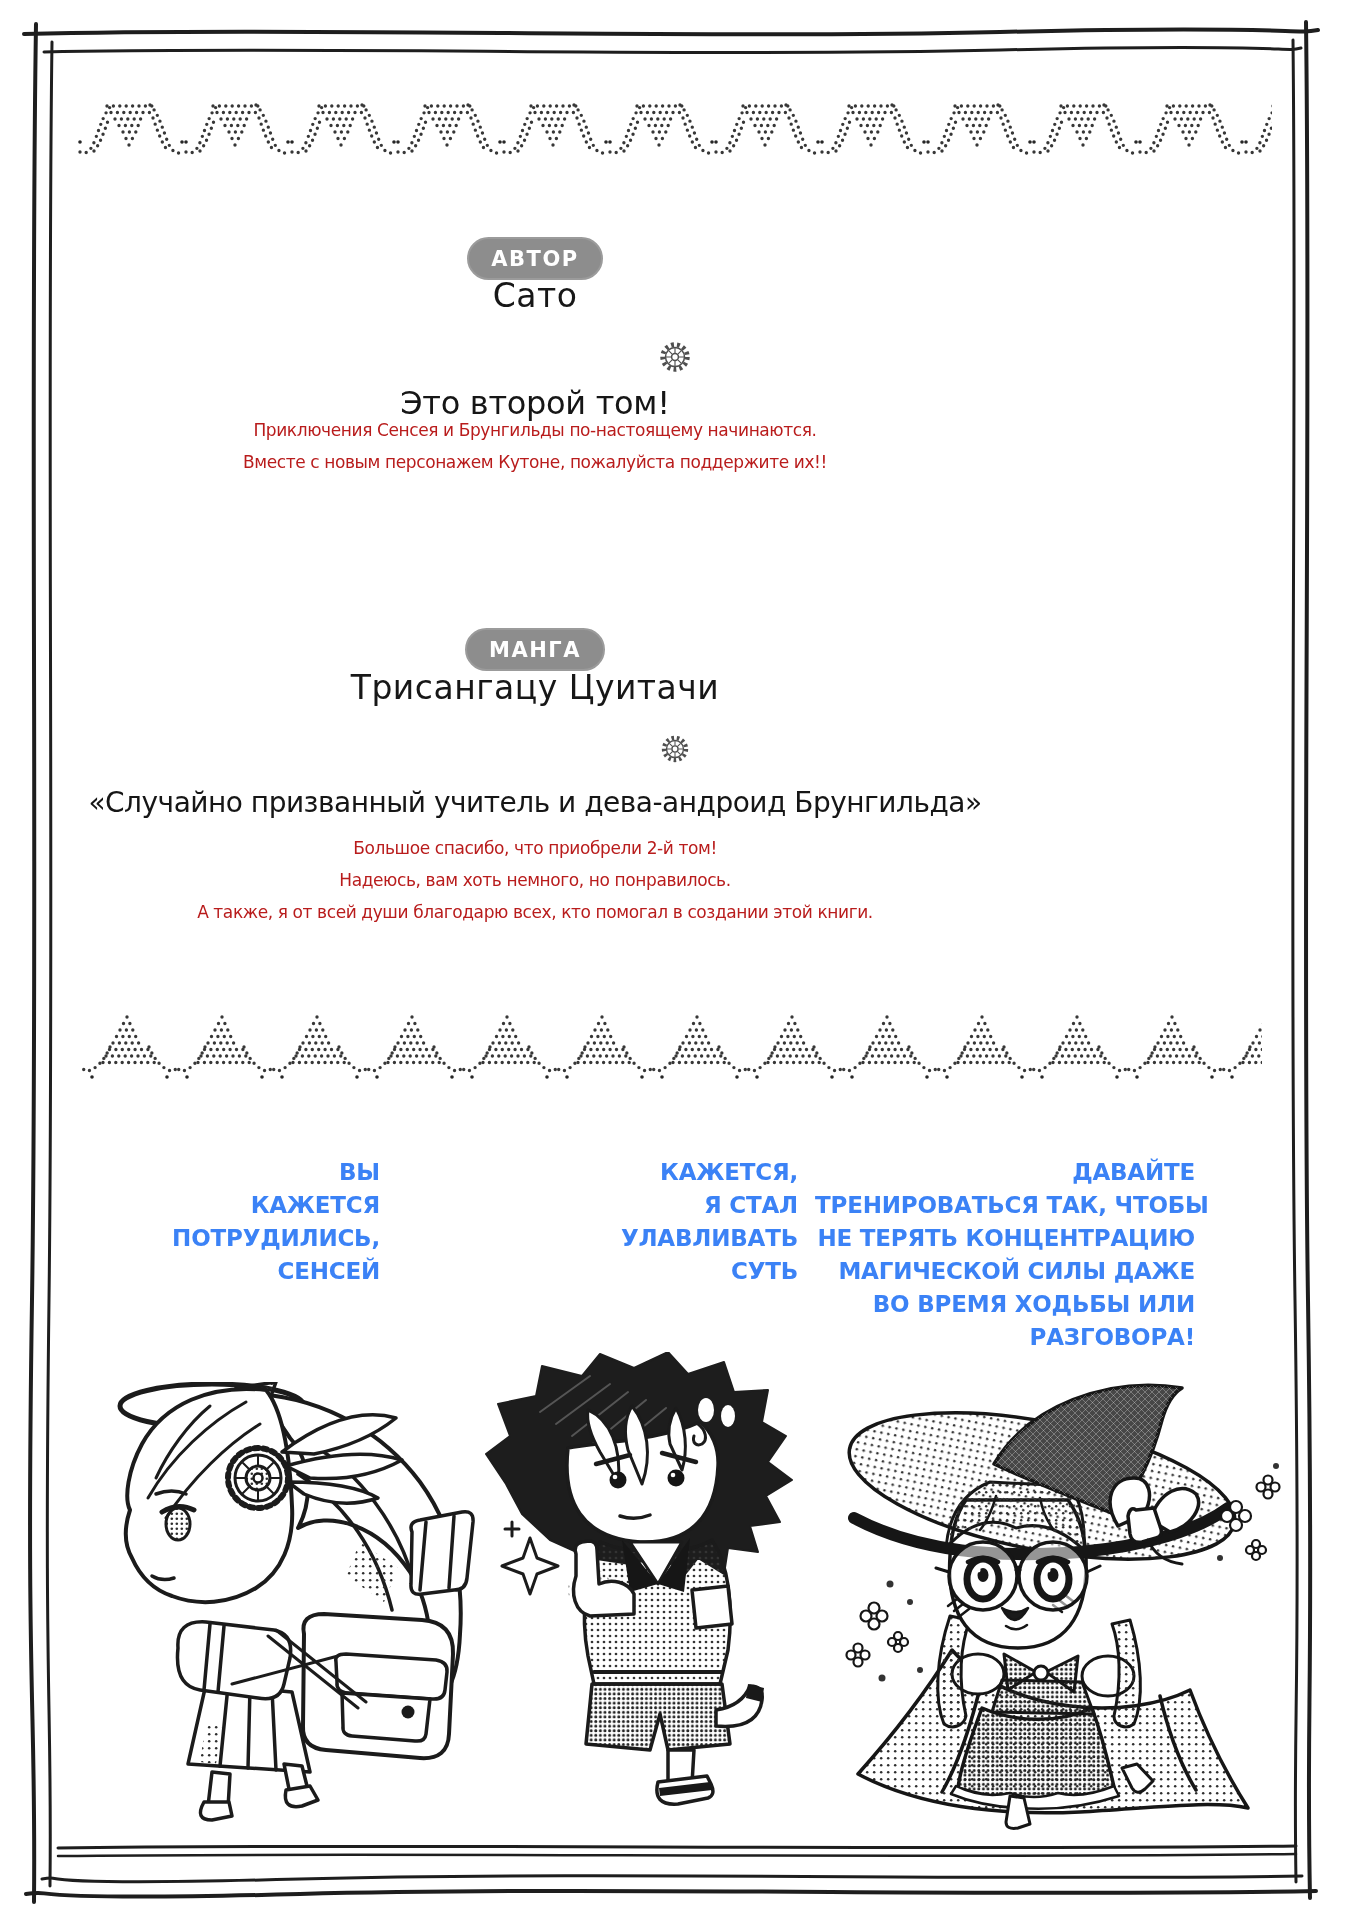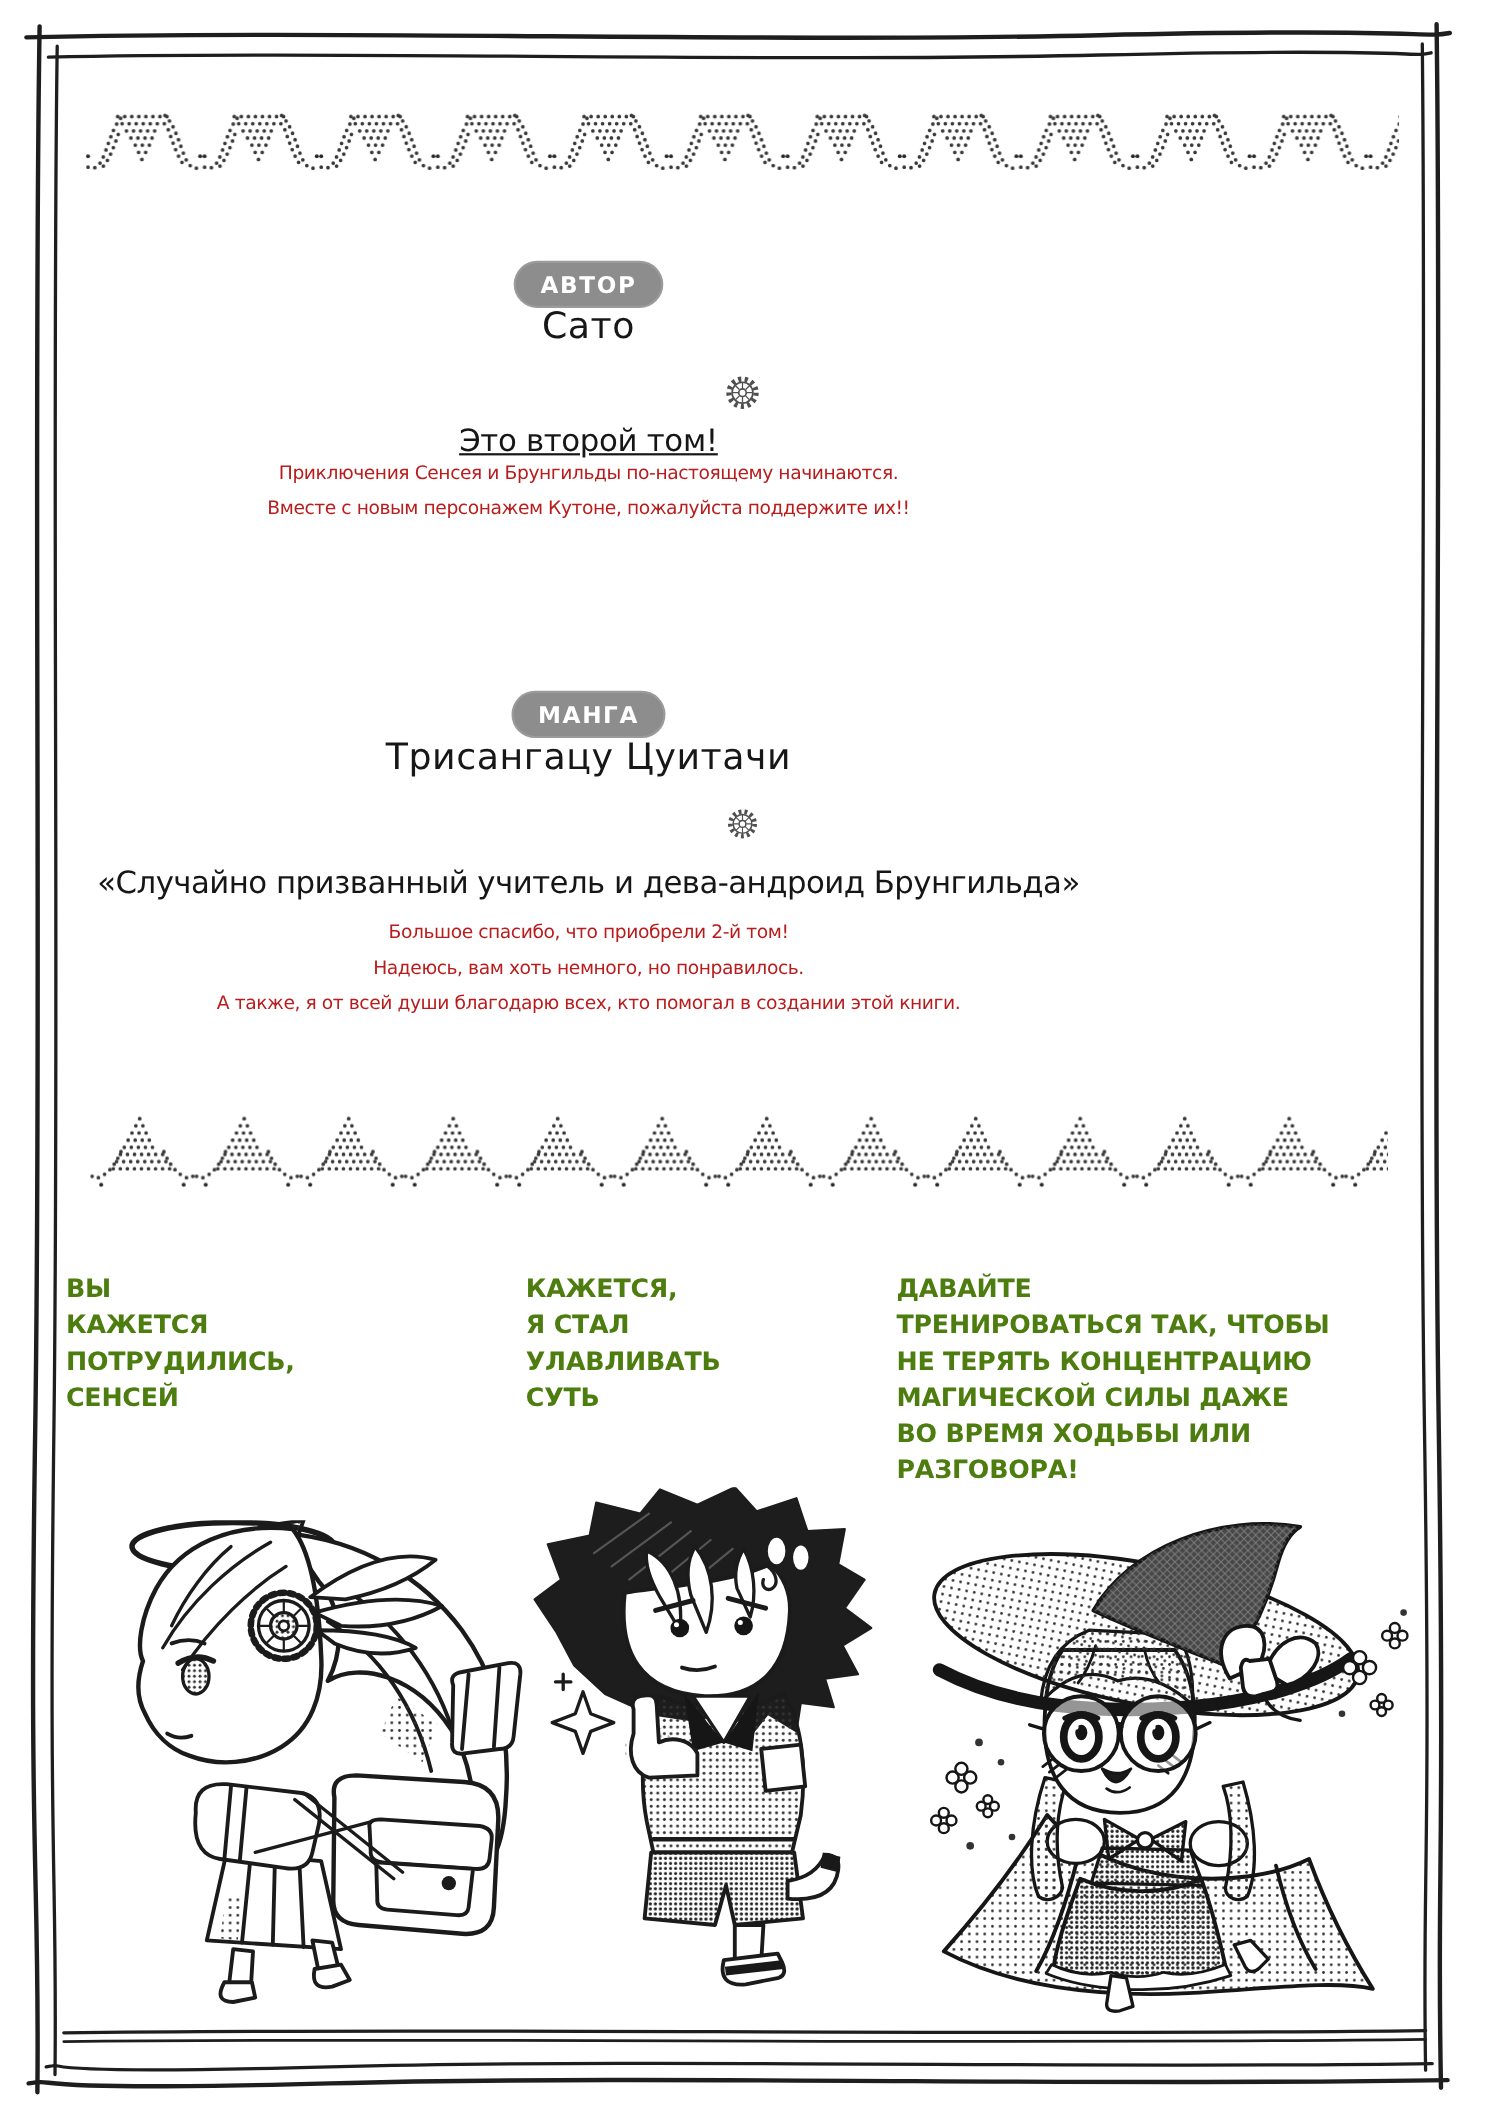--- a/index.html
+++ b/index.html
@@ -4,25 +4,25 @@
 <style>
   html,body{margin:0;padding:0;background:#e8e8e8;}
   .page{position:relative;width:1350px;height:1920px;background:#ffffff;overflow:hidden;
         font-family:"DejaVu Sans",sans-serif;color:#1a1a1a;}
   .abs{position:absolute;}
   .cwide{left:0;width:1070px;text-align:center;}
   .badge{display:inline-block;background:#8d8d8d;color:#ffffff;font-weight:bold;
          font-size:21px;letter-spacing:1.5px;padding:8px 22px 7px 22px;border-radius:26px;
          border:2px solid #9b9b9b;}
   .big-name{font-size:33px;letter-spacing:0.5px;color:#171717;}
-  .lead-line{font-size:28px;letter-spacing:-0.3px;color:#161616;text-decoration:underline;}
+  .lead-line{font-size:32px;letter-spacing:-0.3px;color:#161616;}
   .body-line{font-size:17px;letter-spacing:-0.4px;color:#b91c1c;}
   .title-line{font-size:28px;letter-spacing:-0.5px;color:#161616;}
   .speech{position:absolute;top:1156px;font-weight:bold;font-size:23px;line-height:33px;
-          text-align:left;letter-spacing:-0.2px;color:#4d7c0f;}
+          text-align:right;letter-spacing:-0.2px;color:#3b82f6;}
   .speech .sline{white-space:nowrap;}
   svg{display:block;}
 </style>
 </head>
 <body>
 
 <div class="page">
 
   <svg class="abs" style="left:0;top:0" width="1350" height="1920" viewBox="0 0 1350 1920">
     <g fill="none" stroke="#1e1e1e" stroke-linecap="round">

